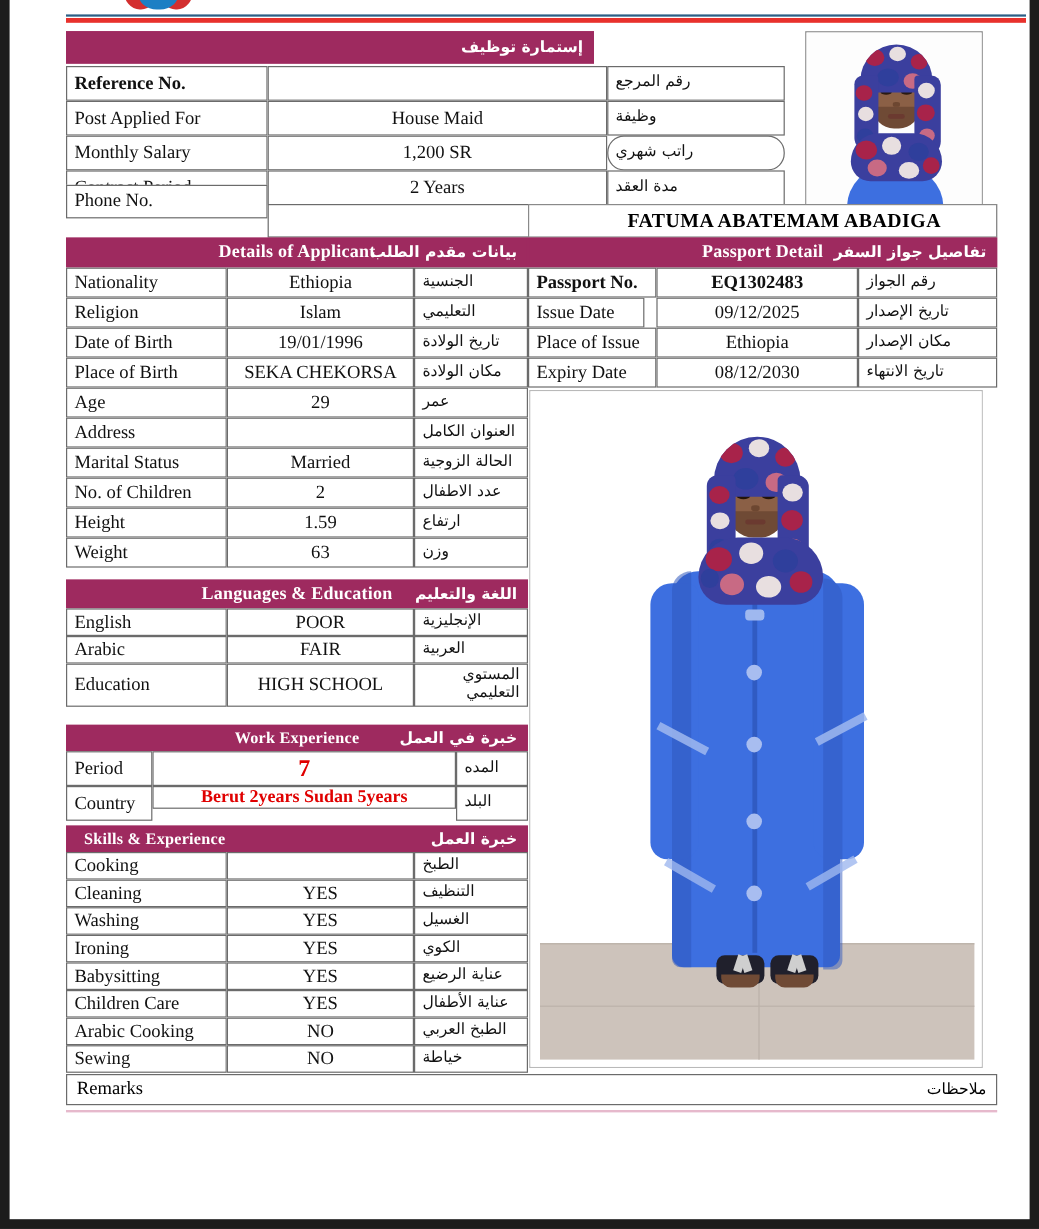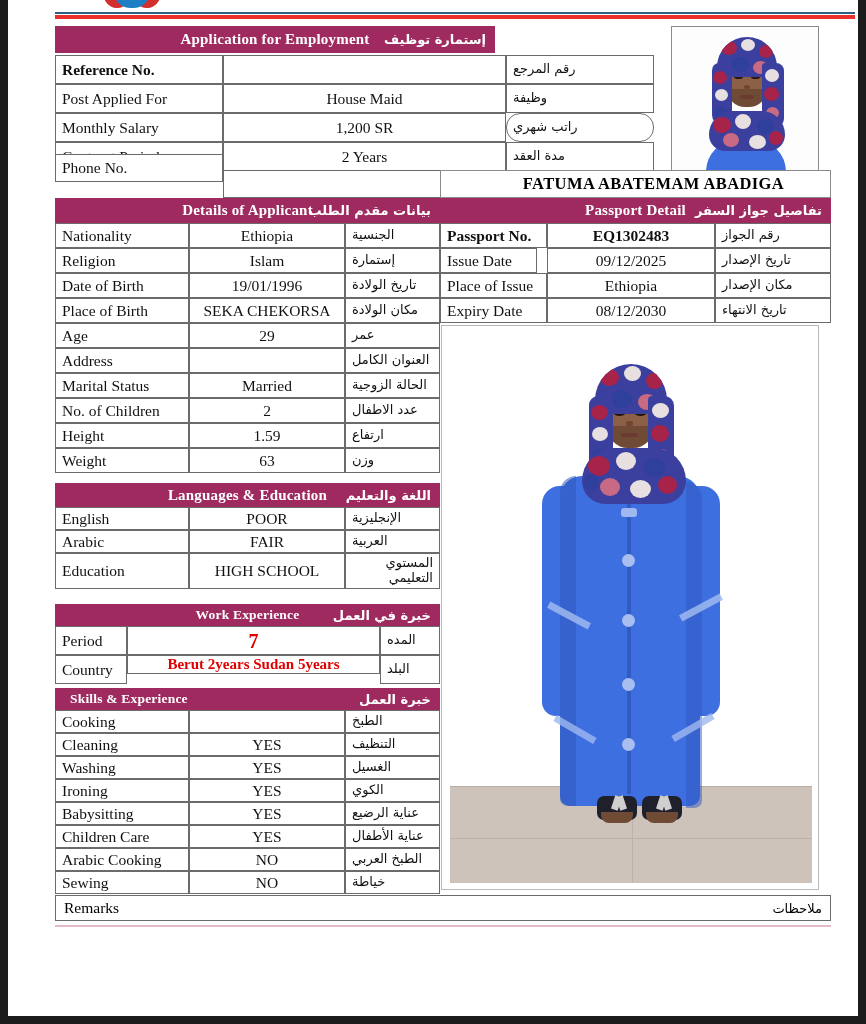--- a/index.html
+++ b/index.html
@@ -194,21 +194,20 @@
       <span class="core"></span>
     </div>
   </div>
   <div class="rule-wrap">
     <div class="rule-blue"></div>
     <div class="rule-gap"></div>
     <div class="rule-red"></div>
   </div>
 
   <div class="band" style="left:47px; top:26px; width:440px; height:27px;">
-    <span class="en">Application for Employment</span>
     <span class="ar">إستمارة توظيف</span>
   </div>
 
   <div id="employment-rows">
       <div class="cell lbl bold" style="left: 47px; top: 55px; width: 168px; height: 29px;">Reference No.</div>
       <div class="cell val" style="left: 215px; top: 55px; width: 283px; height: 29px;"></div>
       <div class="cell ar" style="left: 498px; top: 55px; width: 148px; height: 29px;">رقم المرجع</div>
       <div class="cell lbl" style="left: 47px; top: 84px; width: 168px; height: 29px;">Post Applied For</div>
       <div class="cell val" style="left: 215px; top: 84px; width: 283px; height: 29px;">House Maid</div>
       <div class="cell ar" style="left: 498px; top: 84px; width: 148px; height: 29px;">وظيفة</div>
@@ -272,21 +271,21 @@
   <div id="details-section">
       <div class="band" style="left: 47px; top: 198px; width: 385px; height: 25px;">
         <span class="en">Details of Applicant</span>
         <span class="ar">بيانات مقدم الطلب</span>
       </div>
       <div class="cell lbl" style="left: 47px; top: 223px; width: 134px; height: 25px;">Nationality</div>
       <div class="cell val" style="left: 181px; top: 223px; width: 156px; height: 25px;">Ethiopia</div>
       <div class="cell ar" style="left: 337px; top: 223px; width: 95px; height: 25px;">الجنسية</div>
       <div class="cell lbl" style="left: 47px; top: 248px; width: 134px; height: 25px;">Religion</div>
       <div class="cell val" style="left: 181px; top: 248px; width: 156px; height: 25px;">Islam</div>
-      <div class="cell ar" style="left: 337px; top: 248px; width: 95px; height: 25px;">إستمارة</div>
+      <div class="cell ar" style="left: 337px; top: 248px; width: 95px; height: 25px;">التعليمي</div>
       <div class="cell lbl" style="left: 47px; top: 273px; width: 134px; height: 25px;">Date of Birth</div>
       <div class="cell val" style="left: 181px; top: 273px; width: 156px; height: 25px;">19/01/1996</div>
       <div class="cell ar" style="left: 337px; top: 273px; width: 95px; height: 25px;">تاريخ الولادة</div>
       <div class="cell lbl" style="left: 47px; top: 298px; width: 134px; height: 25px;">Place of Birth</div>
       <div class="cell val" style="left: 181px; top: 298px; width: 156px; height: 25px;">SEKA CHEKORSA</div>
       <div class="cell ar" style="left: 337px; top: 298px; width: 95px; height: 25px;">مكان الولادة</div>
       <div class="cell lbl" style="left: 47px; top: 323px; width: 134px; height: 25px;">Age</div>
       <div class="cell val" style="left: 181px; top: 323px; width: 156px; height: 25px;">29</div>
       <div class="cell ar" style="left: 337px; top: 323px; width: 95px; height: 25px;">عمر</div>
       <div class="cell lbl" style="left: 47px; top: 348px; width: 134px; height: 25px;">Address</div>

